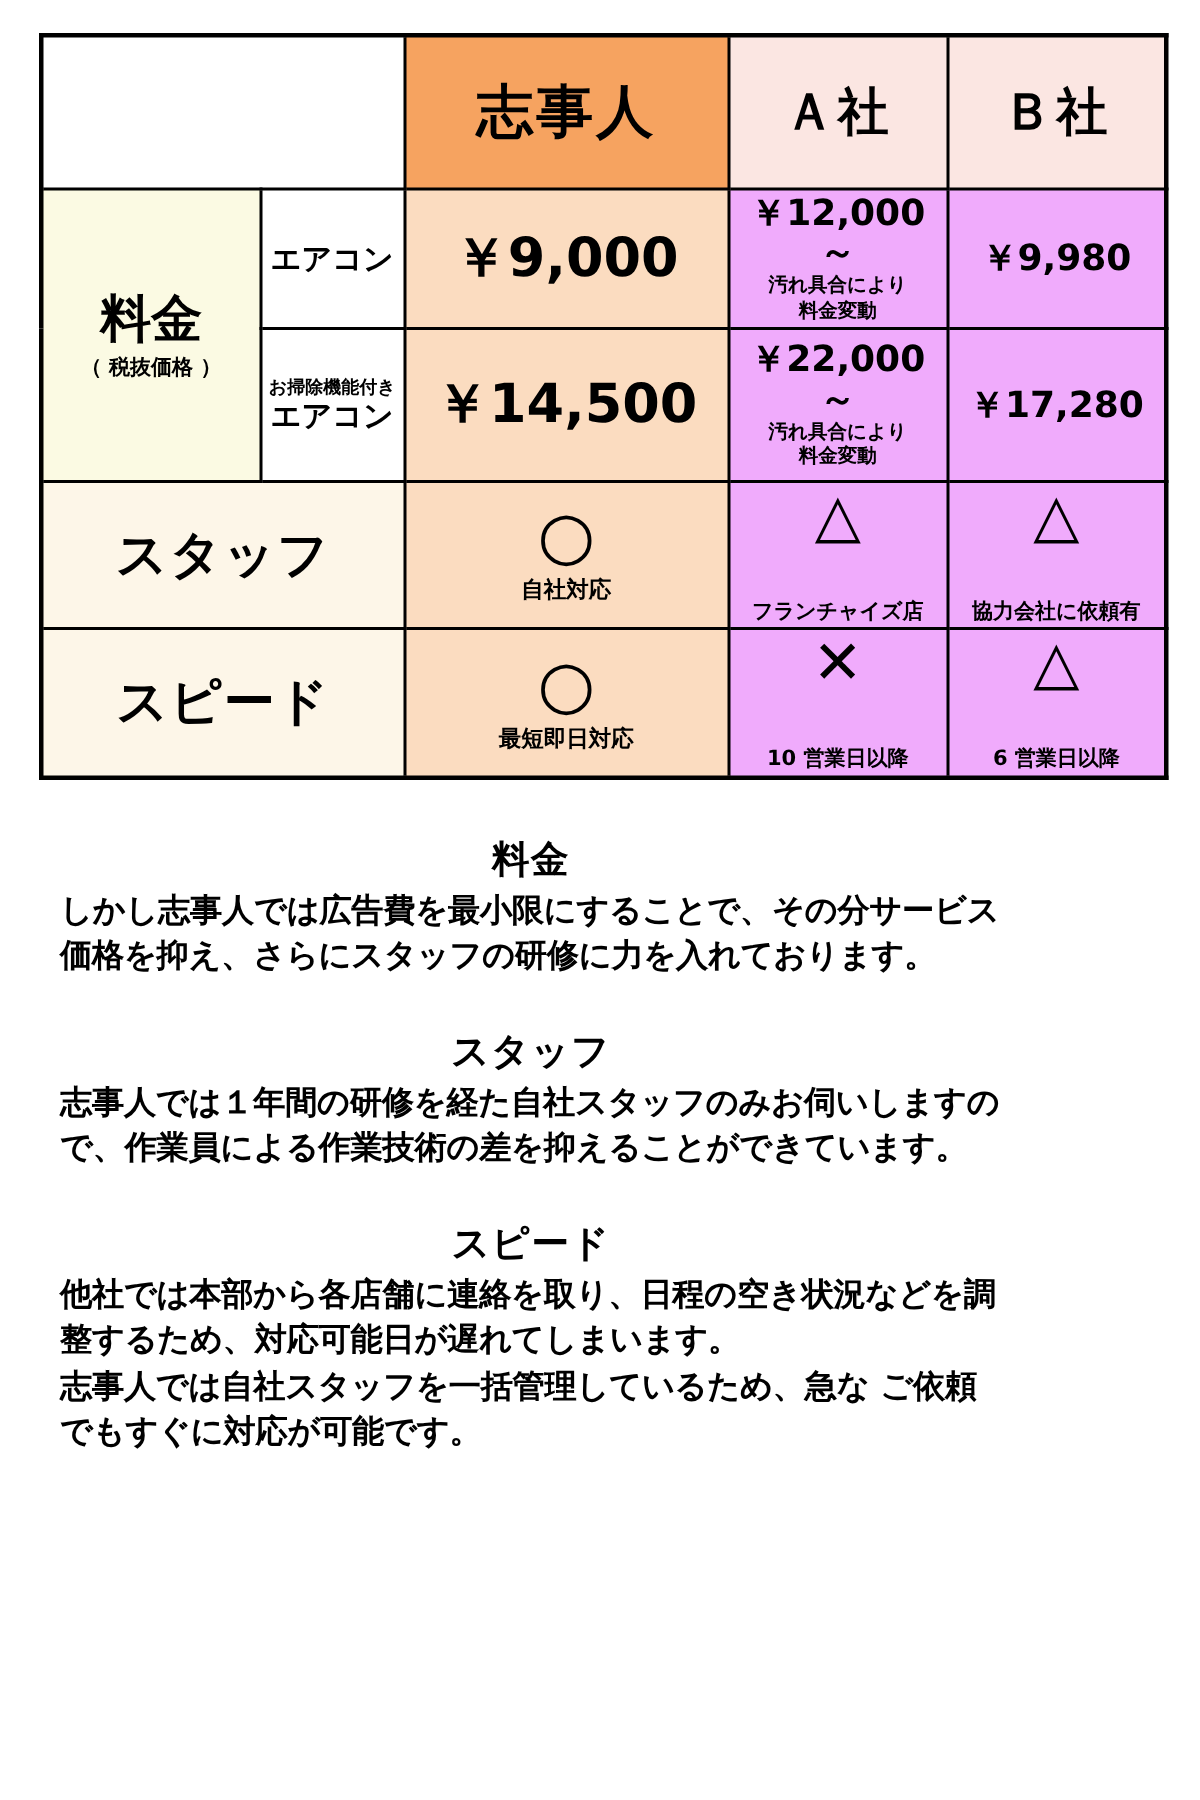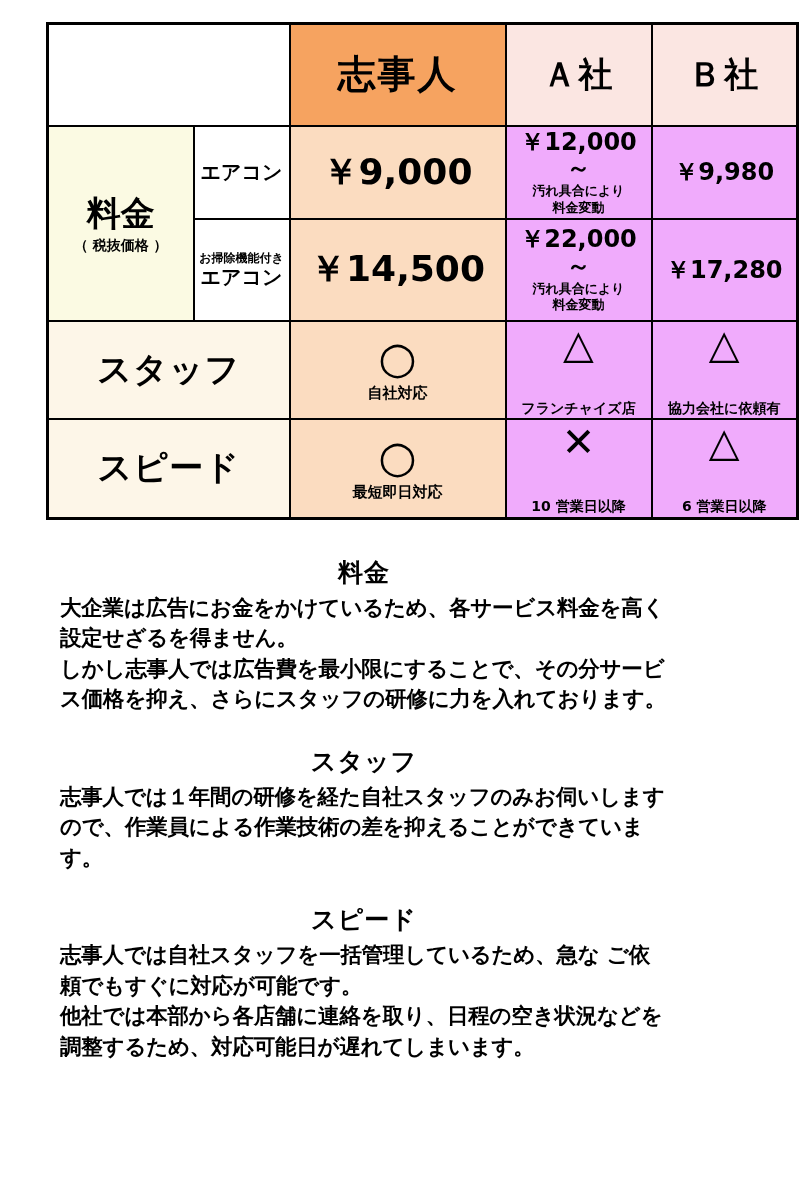--- a/index.html
+++ b/index.html
@@ -9,21 +9,20 @@
     width: 800px;
     background: #ffffff;
     font-family: "DejaVu Sans", "Liberation Sans", sans-serif;
     color: #000000;
   }
   .page {
     width: 708px;
     min-height: 1200px;
     position: relative;
     background: #ffffff;
-    padding-left: 20px;
   }
 
   
   .table-wrap {
     padding: 22px 26px 0 26px;
   }
   table.compare {
     width: 748px;
     border-collapse: collapse;
     table-layout: fixed;
@@ -239,34 +238,33 @@
         </tr>
       </tbody>
     </table>
   </div>
 
   <div class="content">
 
     <div class="sec">
       <h2 class="sec-title">料金</h2>
       <div class="sec-body">
-          <p>大企業は広告にお金をかけているため、各サービス料金を高く設定せざるを得ません。</p>
           <p>しかし志事人では広告費を最小限にすることで、その分サービス価格を抑え、さらにスタッフの研修に力を入れております。</p>
         </div>
     </div>
 
     <div class="sec">
       <h2 class="sec-title">スタッフ</h2>
       <div class="sec-body">
           <p>志事人では１年間の研修を経た自社スタッフのみお伺いしますので、作業員による作業技術の差を抑えることができています。</p>
         </div>
     </div>
 
     <div class="sec">
       <h2 class="sec-title">スピード</h2>
       <div class="sec-body">
+          <p>他社では本部から各店舗に連絡を取り、日程の空き状況などを調整するため、対応可能日が遅れてしまいます。</p>
           <p>志事人では自社スタッフを一括管理しているため、急な ご依頼でもすぐに対応が可能です。</p>
-          <p>他社では本部から各店舗に連絡を取り、日程の空き状況などを調整するため、対応可能日が遅れてしまいます。</p>
         </div>
     </div>
 
   </div>
 </div>
 
 </body></html>

